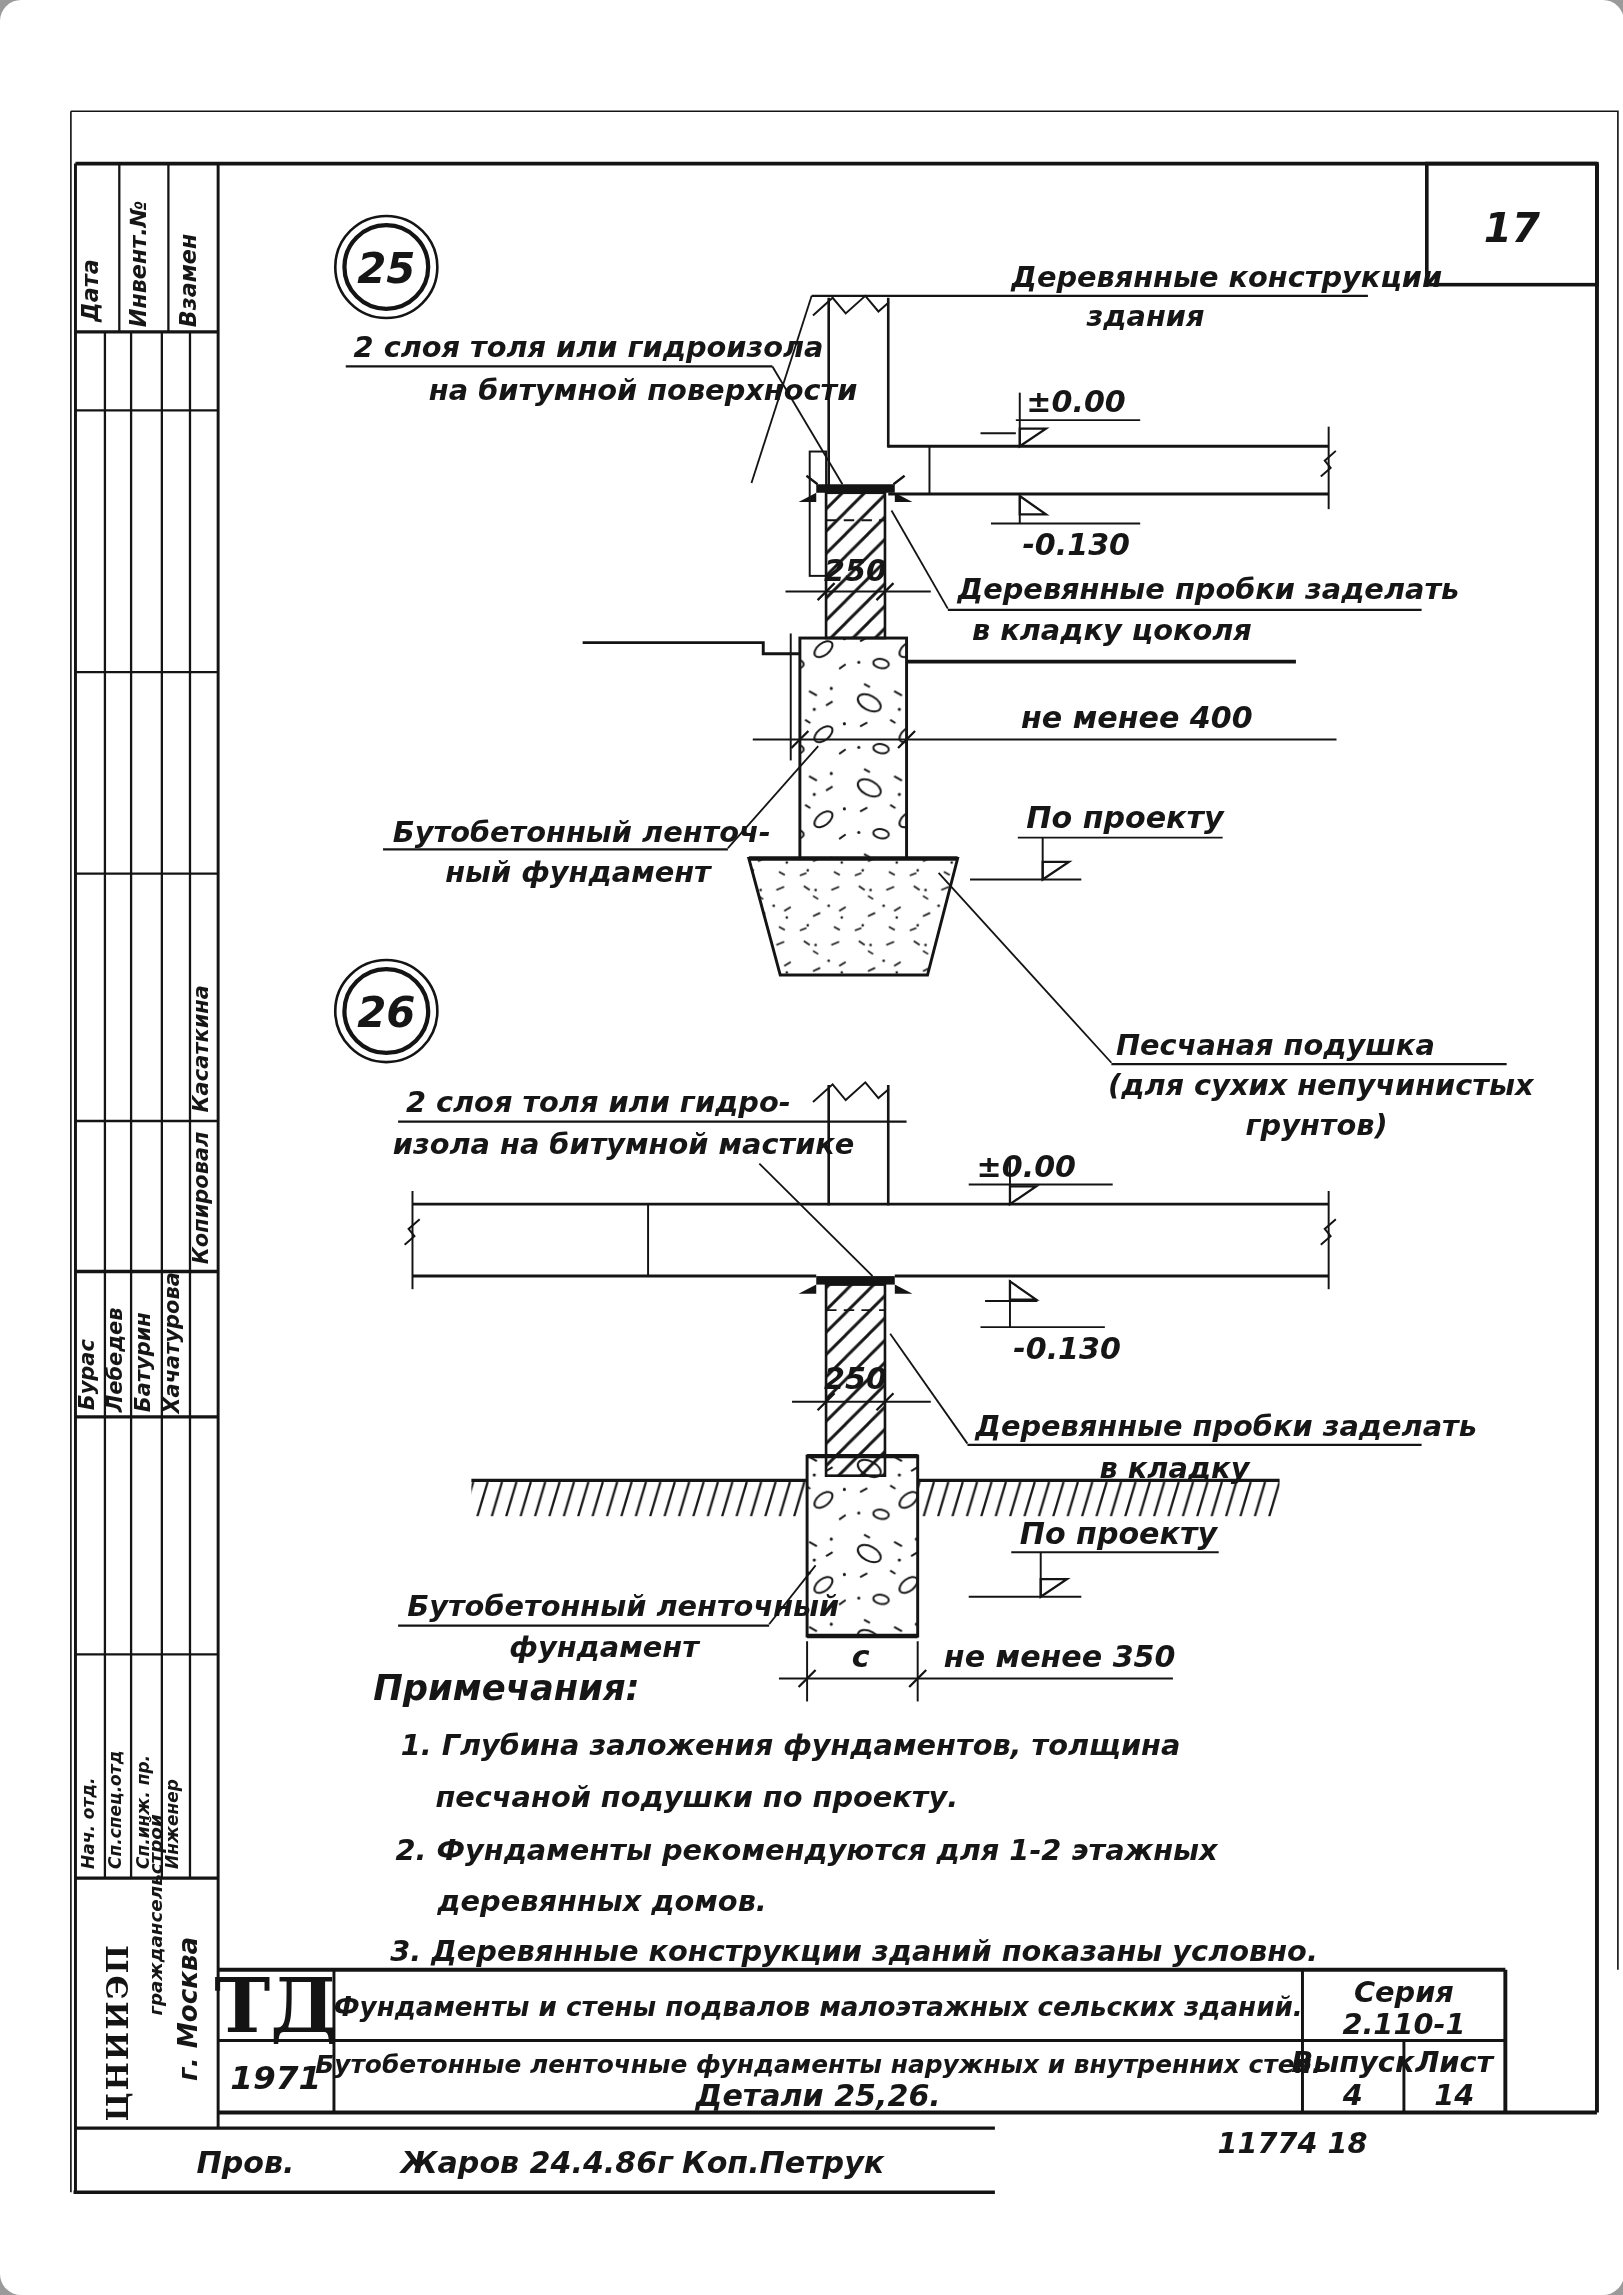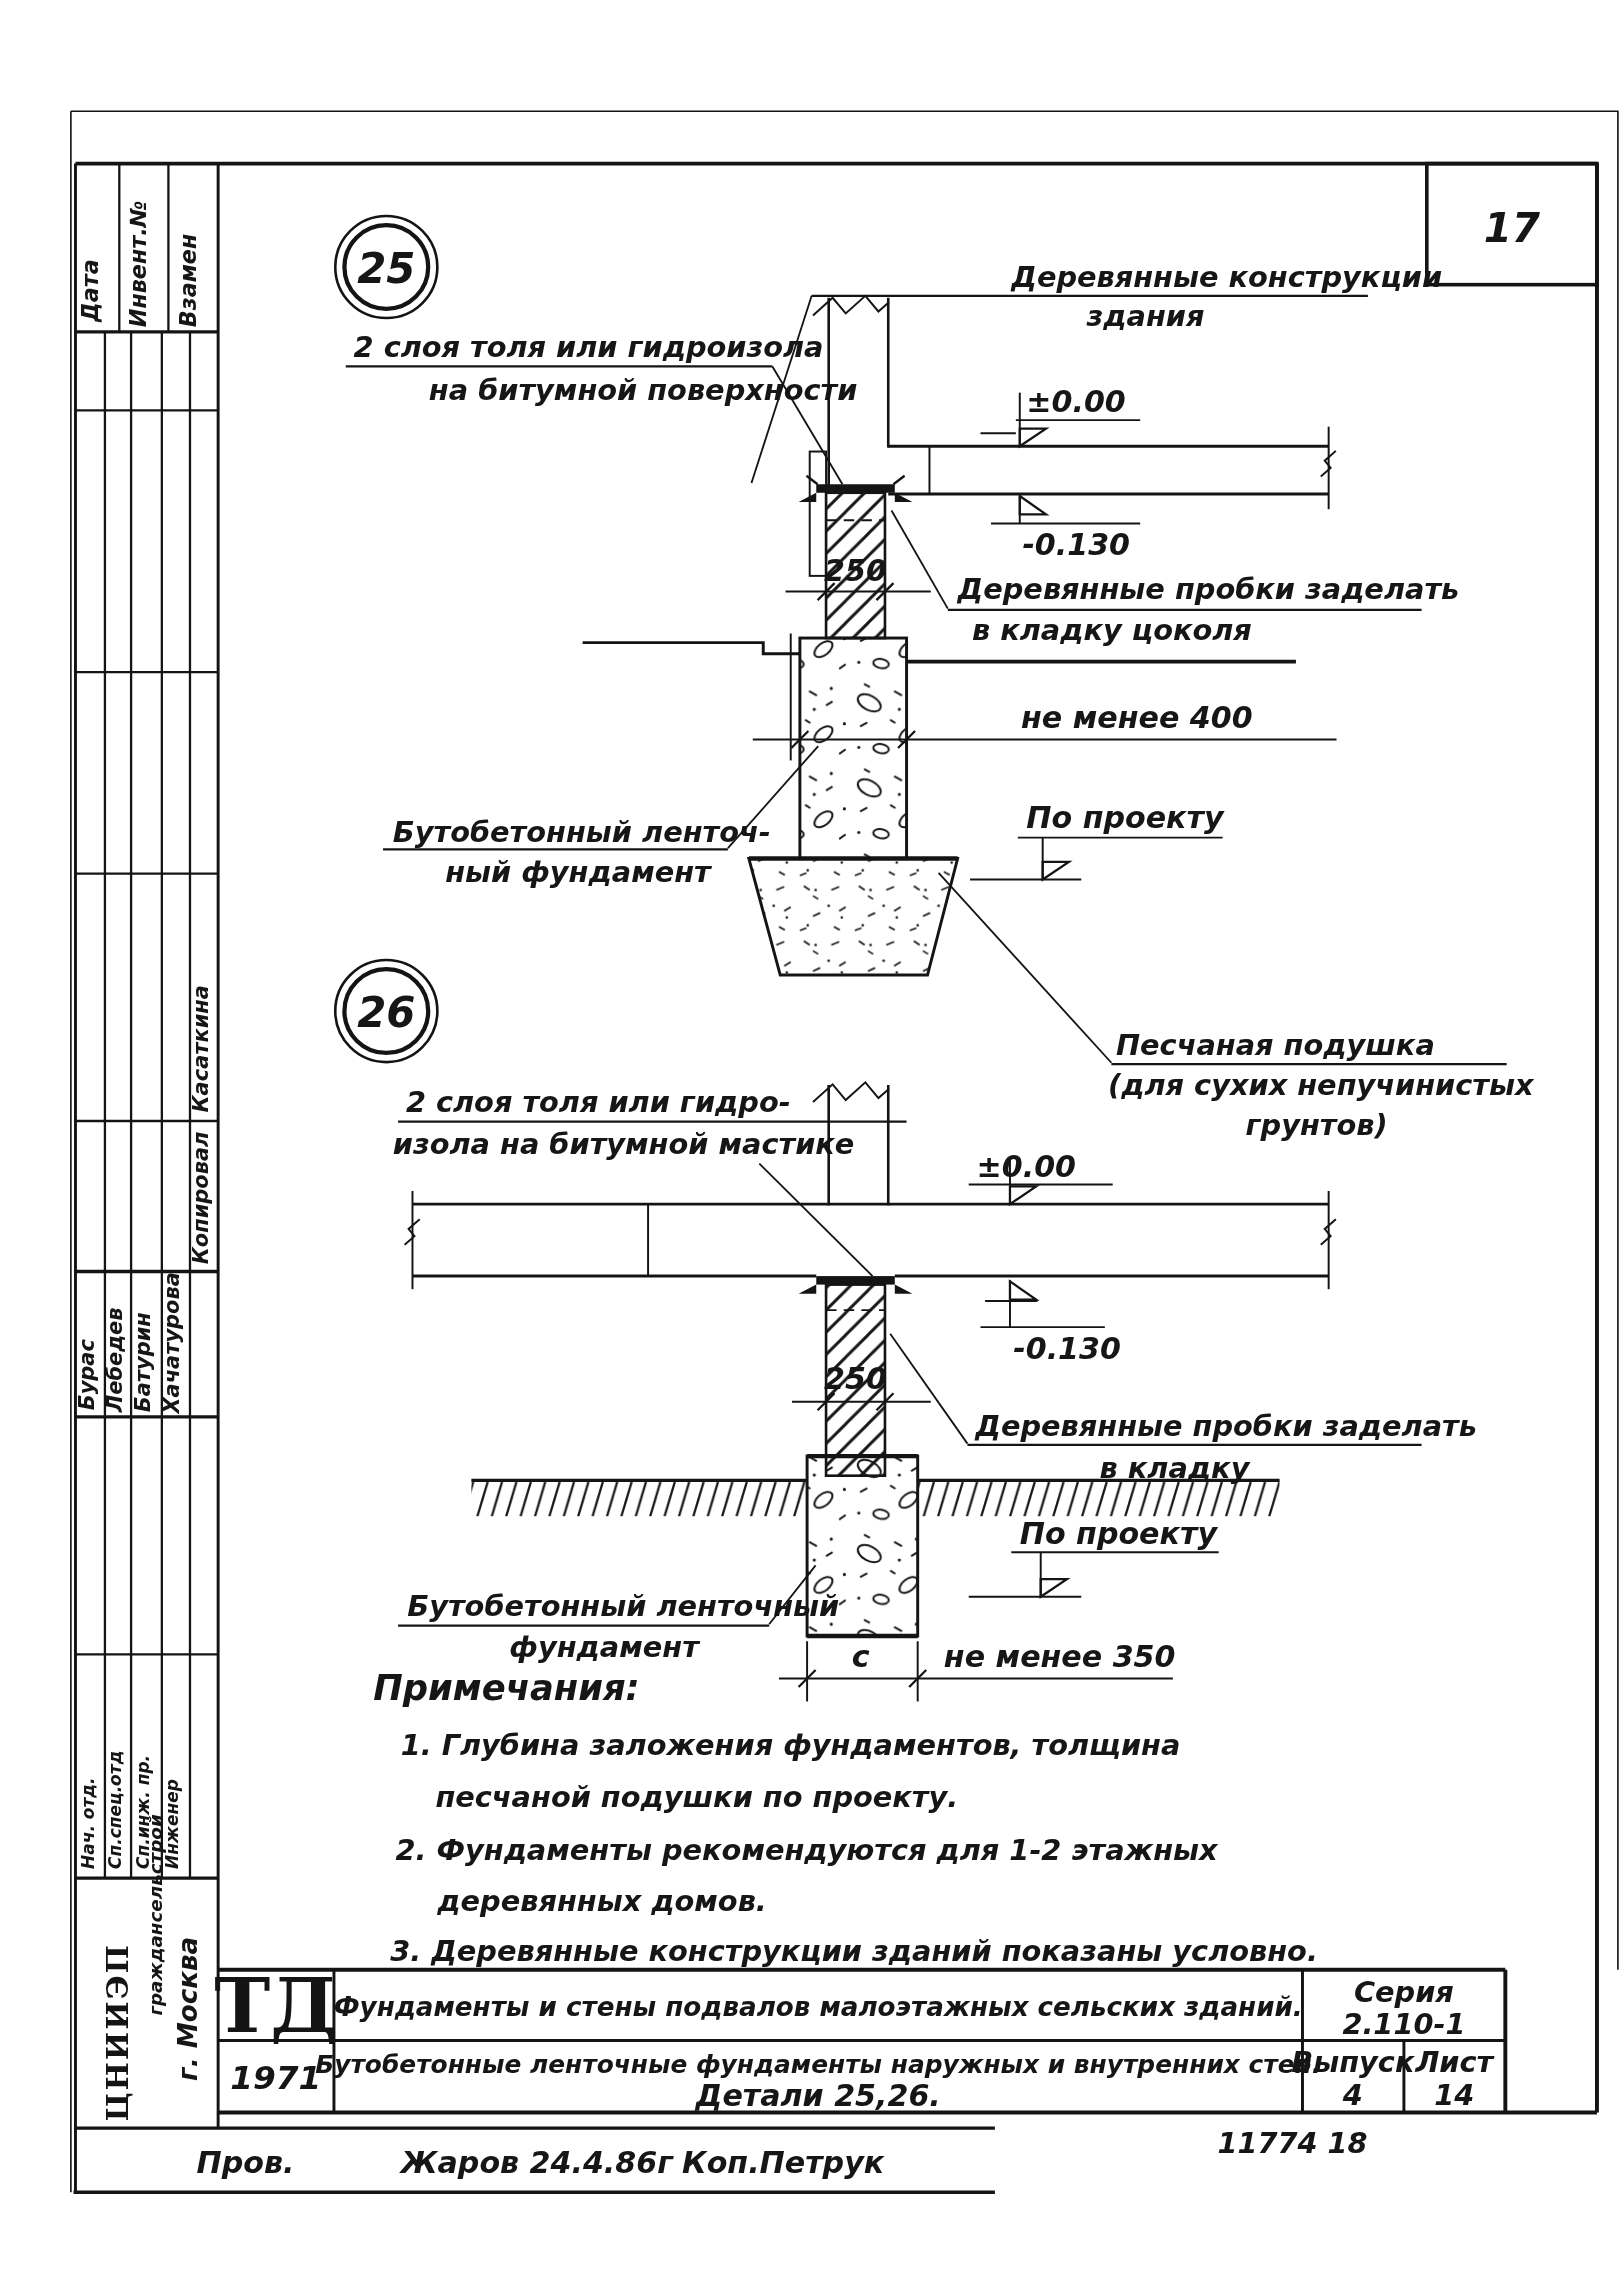--- a/index.html
+++ b/index.html
@@ -1,17 +1,17 @@
 <!DOCTYPE html>
 <html style="font-size:10.5px"><head>
 <meta charset="utf-8">
 <style>
   html,body{margin:0;padding:0;background:#9a9a9a;}
   .sheet{position:relative;width:1624px;height:2295px;background:#ffffff;margin:0 auto;
-         font-family:"DejaVu Sans",sans-serif;}
+         font-family:"DejaVu Sans",sans-serif;border-radius:21px;}
   svg{position:absolute;left:0;top:0;}
   .ln{stroke:#141414;fill:none;}
   .hand{font:italic bold 44px "DejaVu Sans",sans-serif;fill:#161616;}
   .hand46{font:italic bold 46px "DejaVu Sans",sans-serif;fill:#161616;}
   .hand40{font:italic bold 40px "DejaVu Sans",sans-serif;fill:#161616;}
   .hand38{font:italic bold 38px "DejaVu Sans",sans-serif;fill:#161616;}
   .hand54{font:italic bold 54px "DejaVu Sans",sans-serif;fill:#161616;}
   .hand62{font:italic bold 62px "DejaVu Sans",sans-serif;fill:#161616;}
   .hand50{font:italic bold 50px "DejaVu Sans",sans-serif;fill:#161616;}
   .badge{font:italic bold 64px "DejaVu Sans",sans-serif;fill:#161616;}

